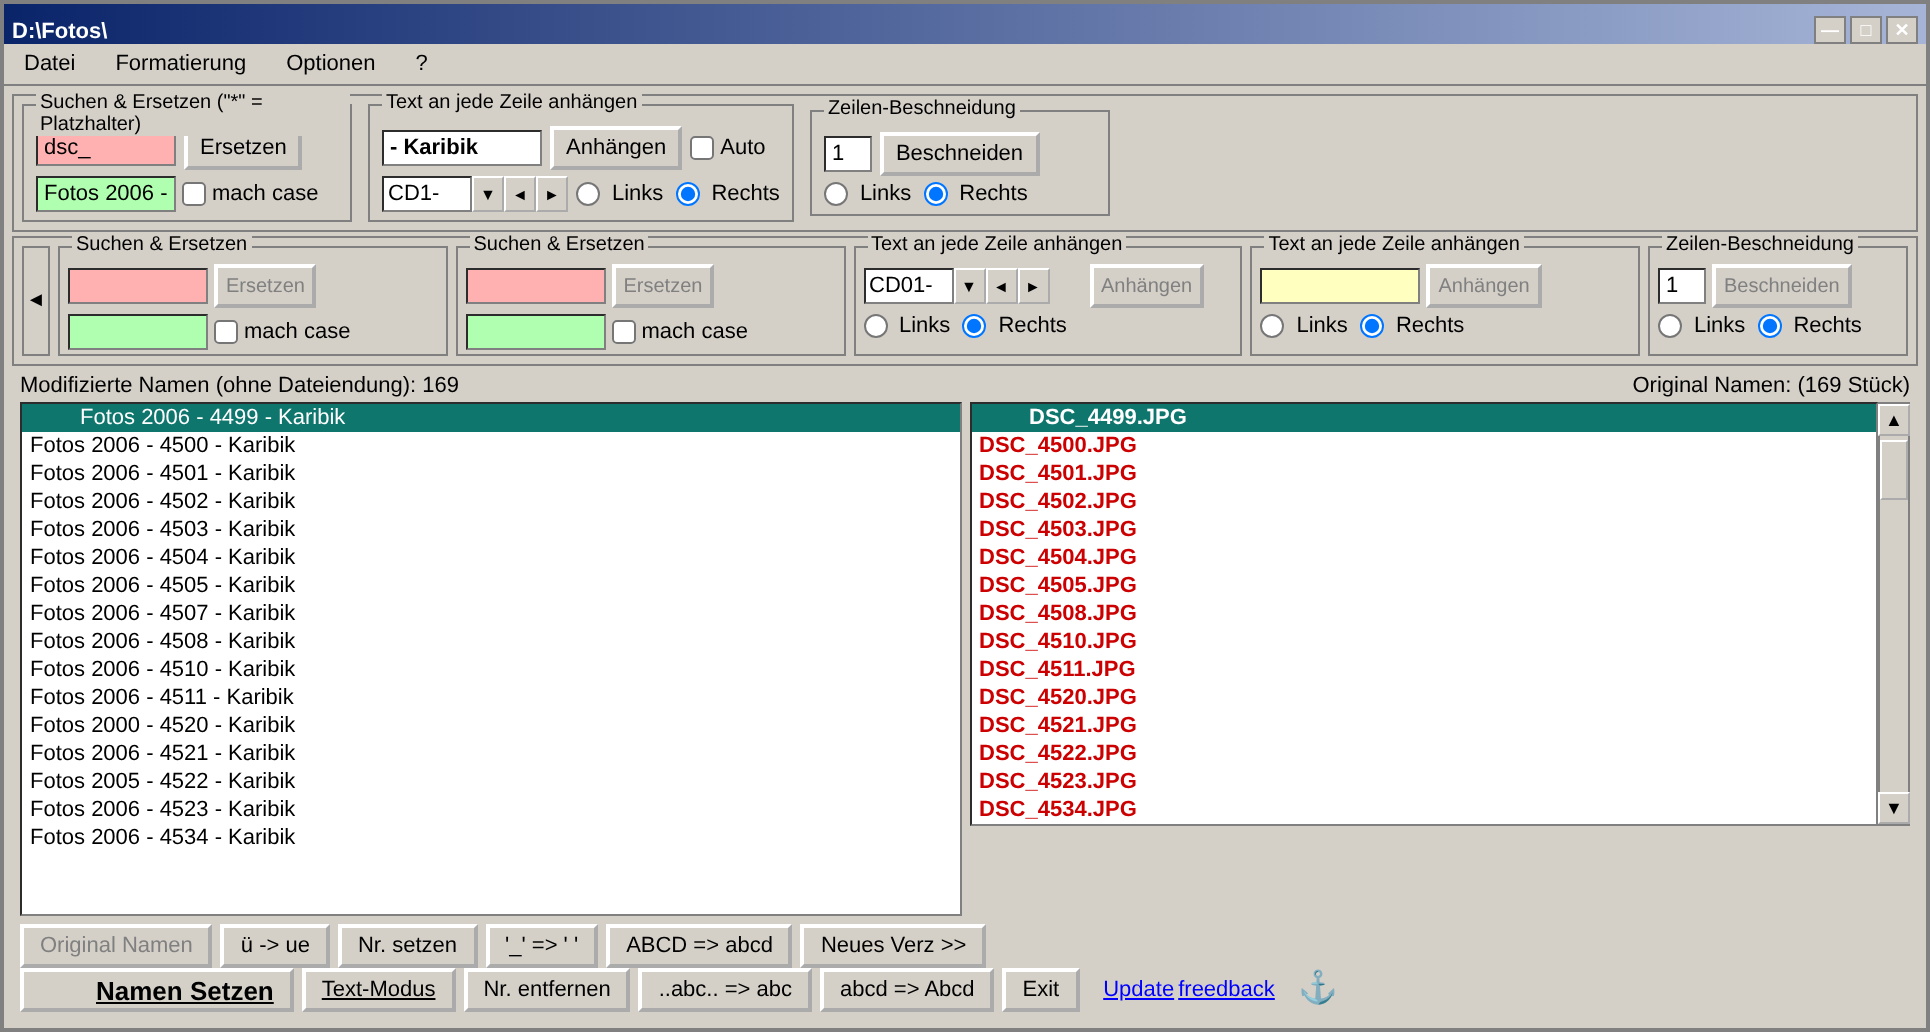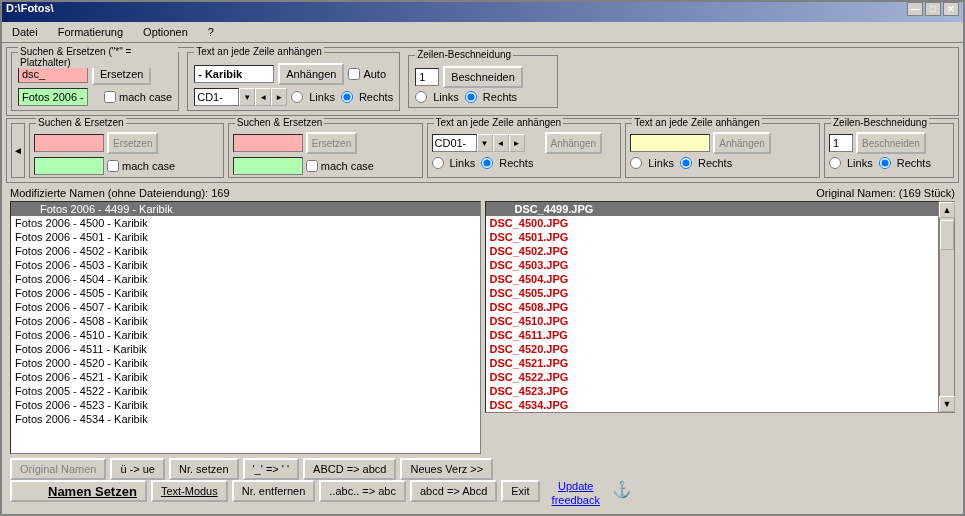--- a/index.html
+++ b/index.html
@@ -17,21 +17,21 @@
       background: #d4d0c8;
       border: 2px solid #808080;
       display: flex;
       flex-direction: column;
     }
     .title-bar {
       background: linear-gradient(to right, #0a246a, #a6b5d7);
       color: white;
       height: 20px;
       display: flex;
-      align-items: flex-start;
+      align-items: flex-end;
       justify-content: space-between;
       padding: 0 4px;
       font-size: 11px;
       font-weight: bold;
     }
     .title-bar-controls {
       display: flex;
       gap: 2px;
     }
     .title-btn {
@@ -190,21 +190,21 @@
       background: white;
       border: 1px inset #808080;
       overflow-y: auto;
       font-size: 11px;
     }
     .list-item {
       padding: 1px 4px;
       white-space: nowrap;
     }
     .list-item.selected {
-      background: #737373;
+      background: #0f766e;
       color: white;
       padding-left: 29px;
     }
     .list-item-red {
       color: #cc0000;
       font-weight: bold;
     }
     .bottom-row {
       display: flex;
       gap: 0;
@@ -272,21 +272,21 @@
       height: 12px;
     }
     .narrow-input {
       width: 30px;
     }
     .medium-input {
       width: 80px;
     }
     .update-area {
       display: flex;
-      flex-direction: column;
+      flex-direction: row;
       align-items: center;
       justify-content: center;
       gap: 2px;
       padding: 0 8px;
     }
     .update-link {
       color: blue;
       text-decoration: underline;
       cursor: pointer;
       font-size: 11px;
@@ -319,21 +319,21 @@
   <div class="main-content">
 
     <div class="top-row">
 
       <div class="group-box" style="min-width:165px;">
         <span class="group-label">Suchen &amp; Ersetzen ("*" = Platzhalter)</span>
         <div style="display:flex;gap:4px;align-items:center;">
           <input class="input-field input-pink medium-input" type="text" value="dsc_" style="width: 70px;">
           <button class="btn" style="font-size:11px;padding:1px 6px;">Ersetzen</button>
         </div>
-        <div style="display:flex;gap:16px;align-items:center;">
+        <div style="display:flex;gap:3px;align-items:center;">
           <input class="input-field input-green" type="text" value="Fotos 2006 -" style="width: 70px;">
           <div class="checkbox-row">
             <input type="checkbox" style="">
             <label>mach case</label>
           </div>
         </div>
       </div>
 
       <div class="group-box" style="min-width:180px;">
         <span class="group-label">Text an jede Zeile anhängen</span>

